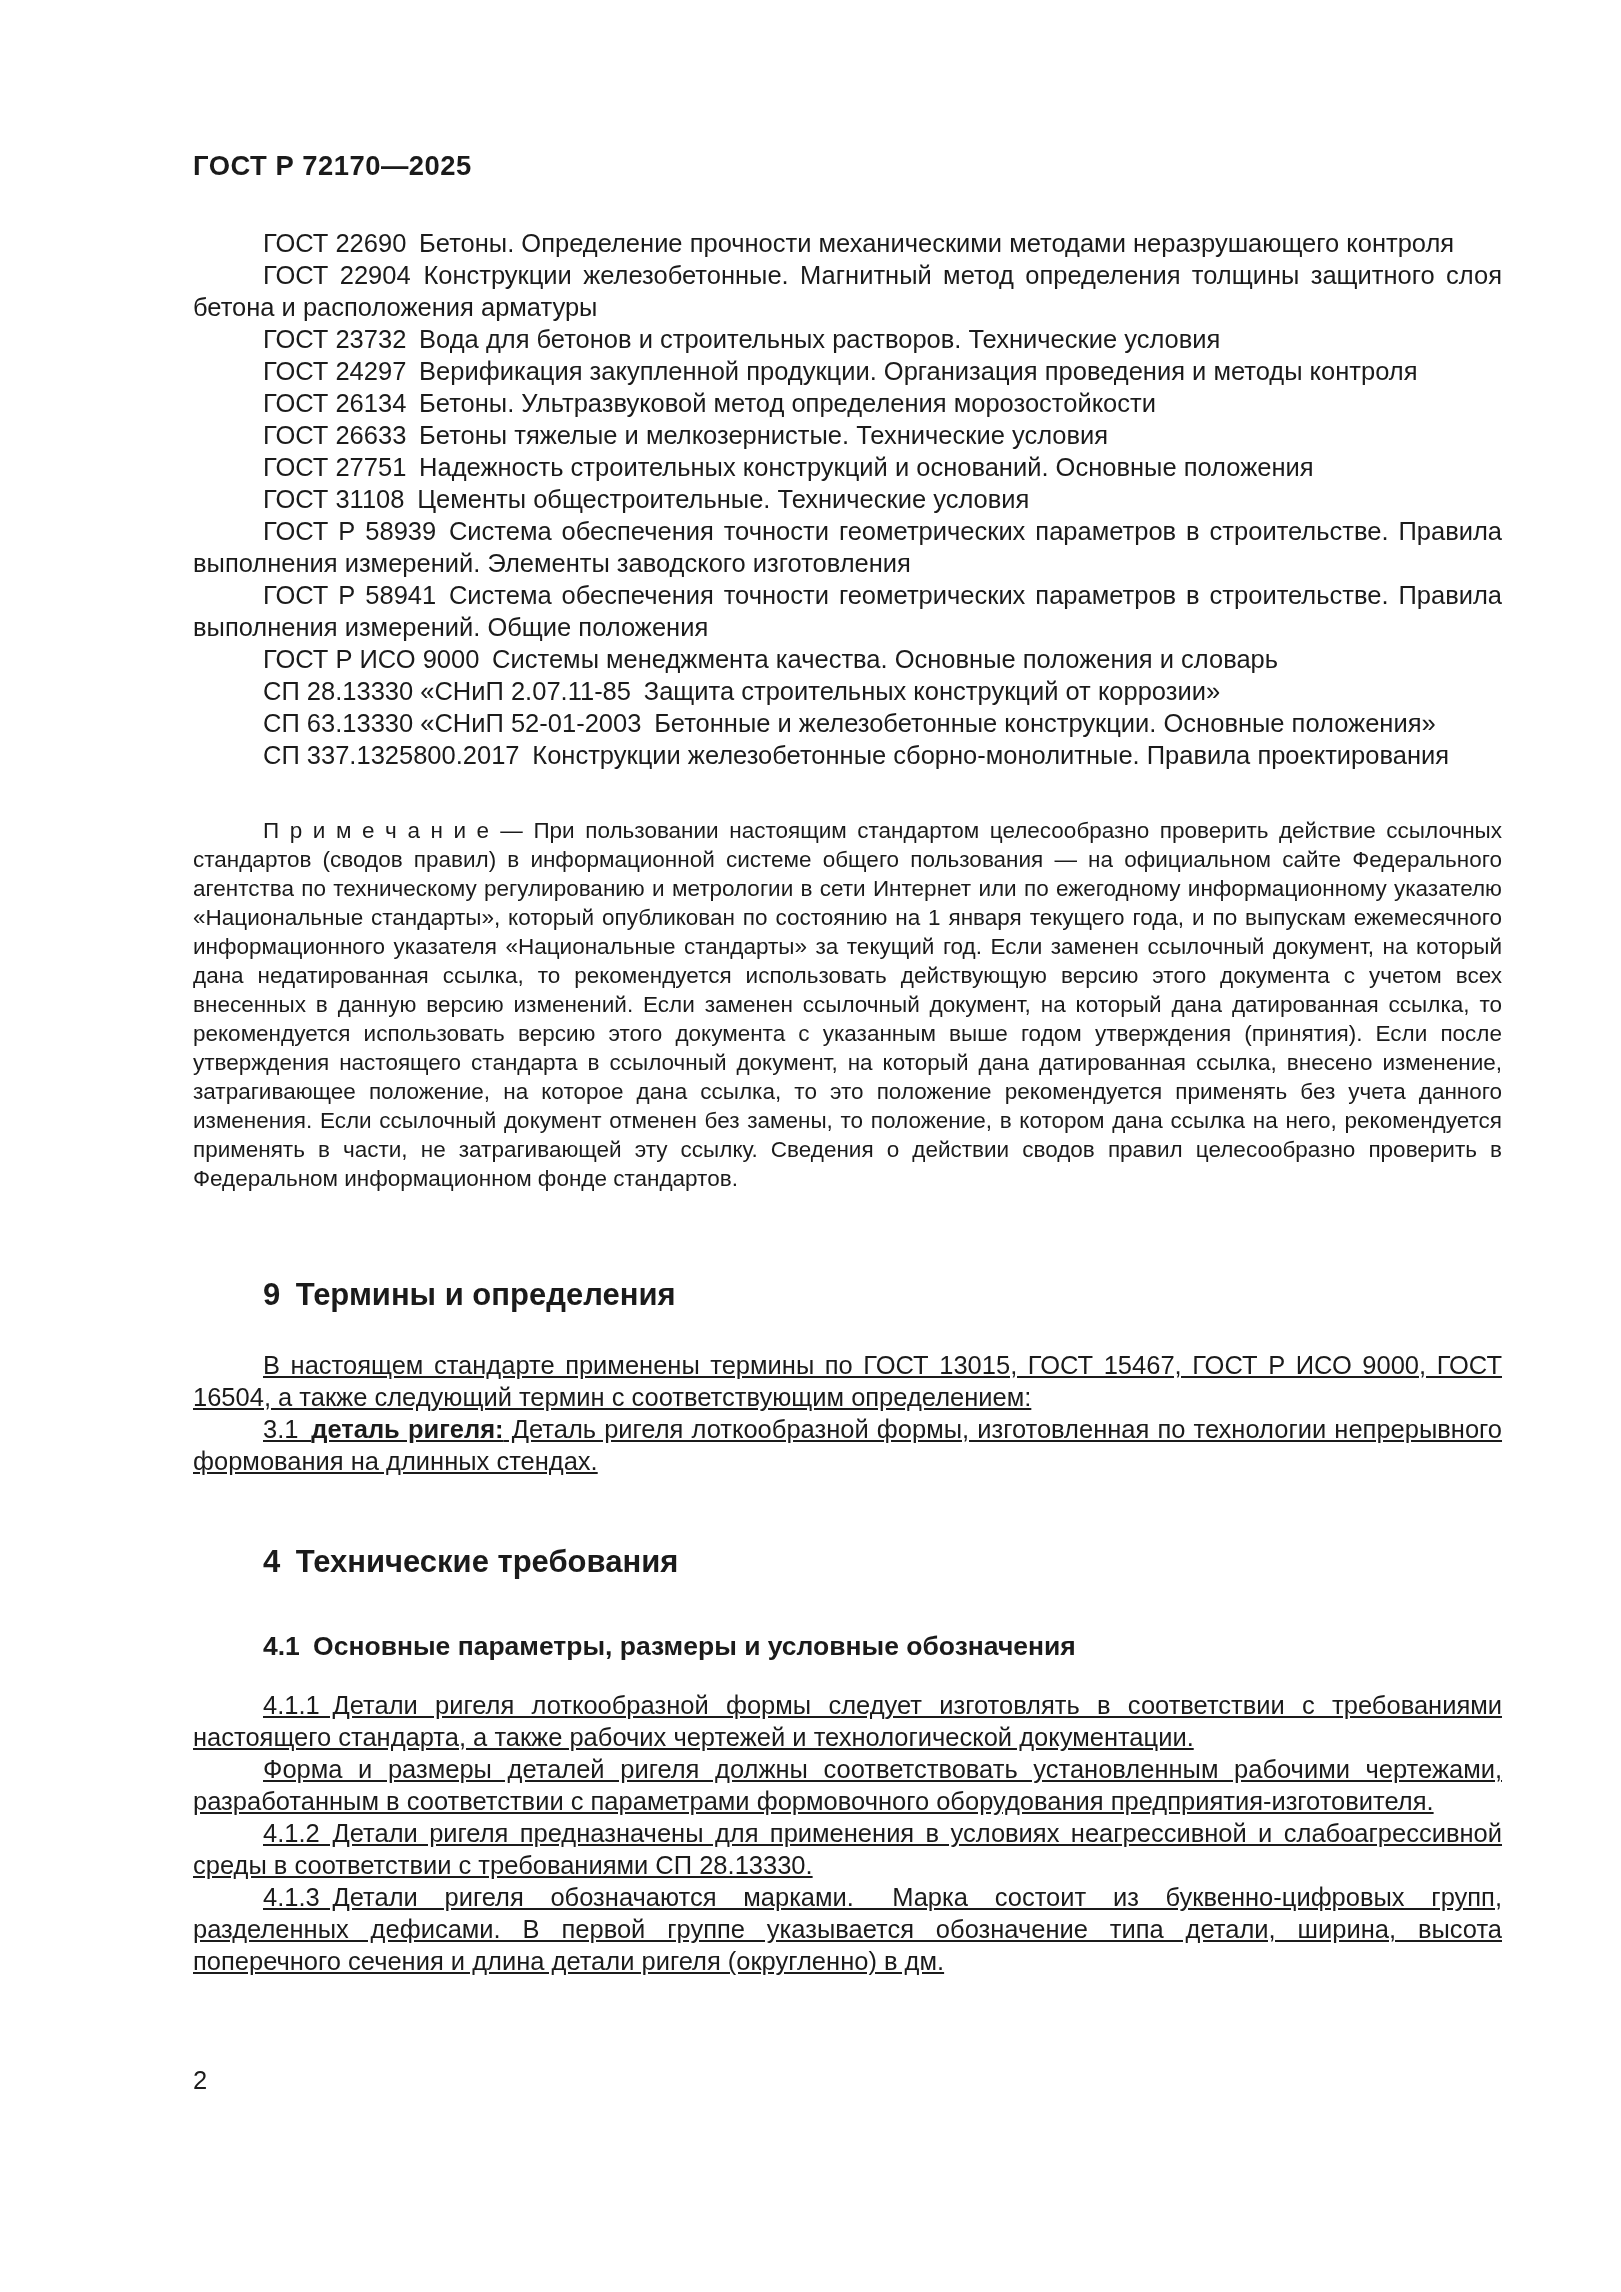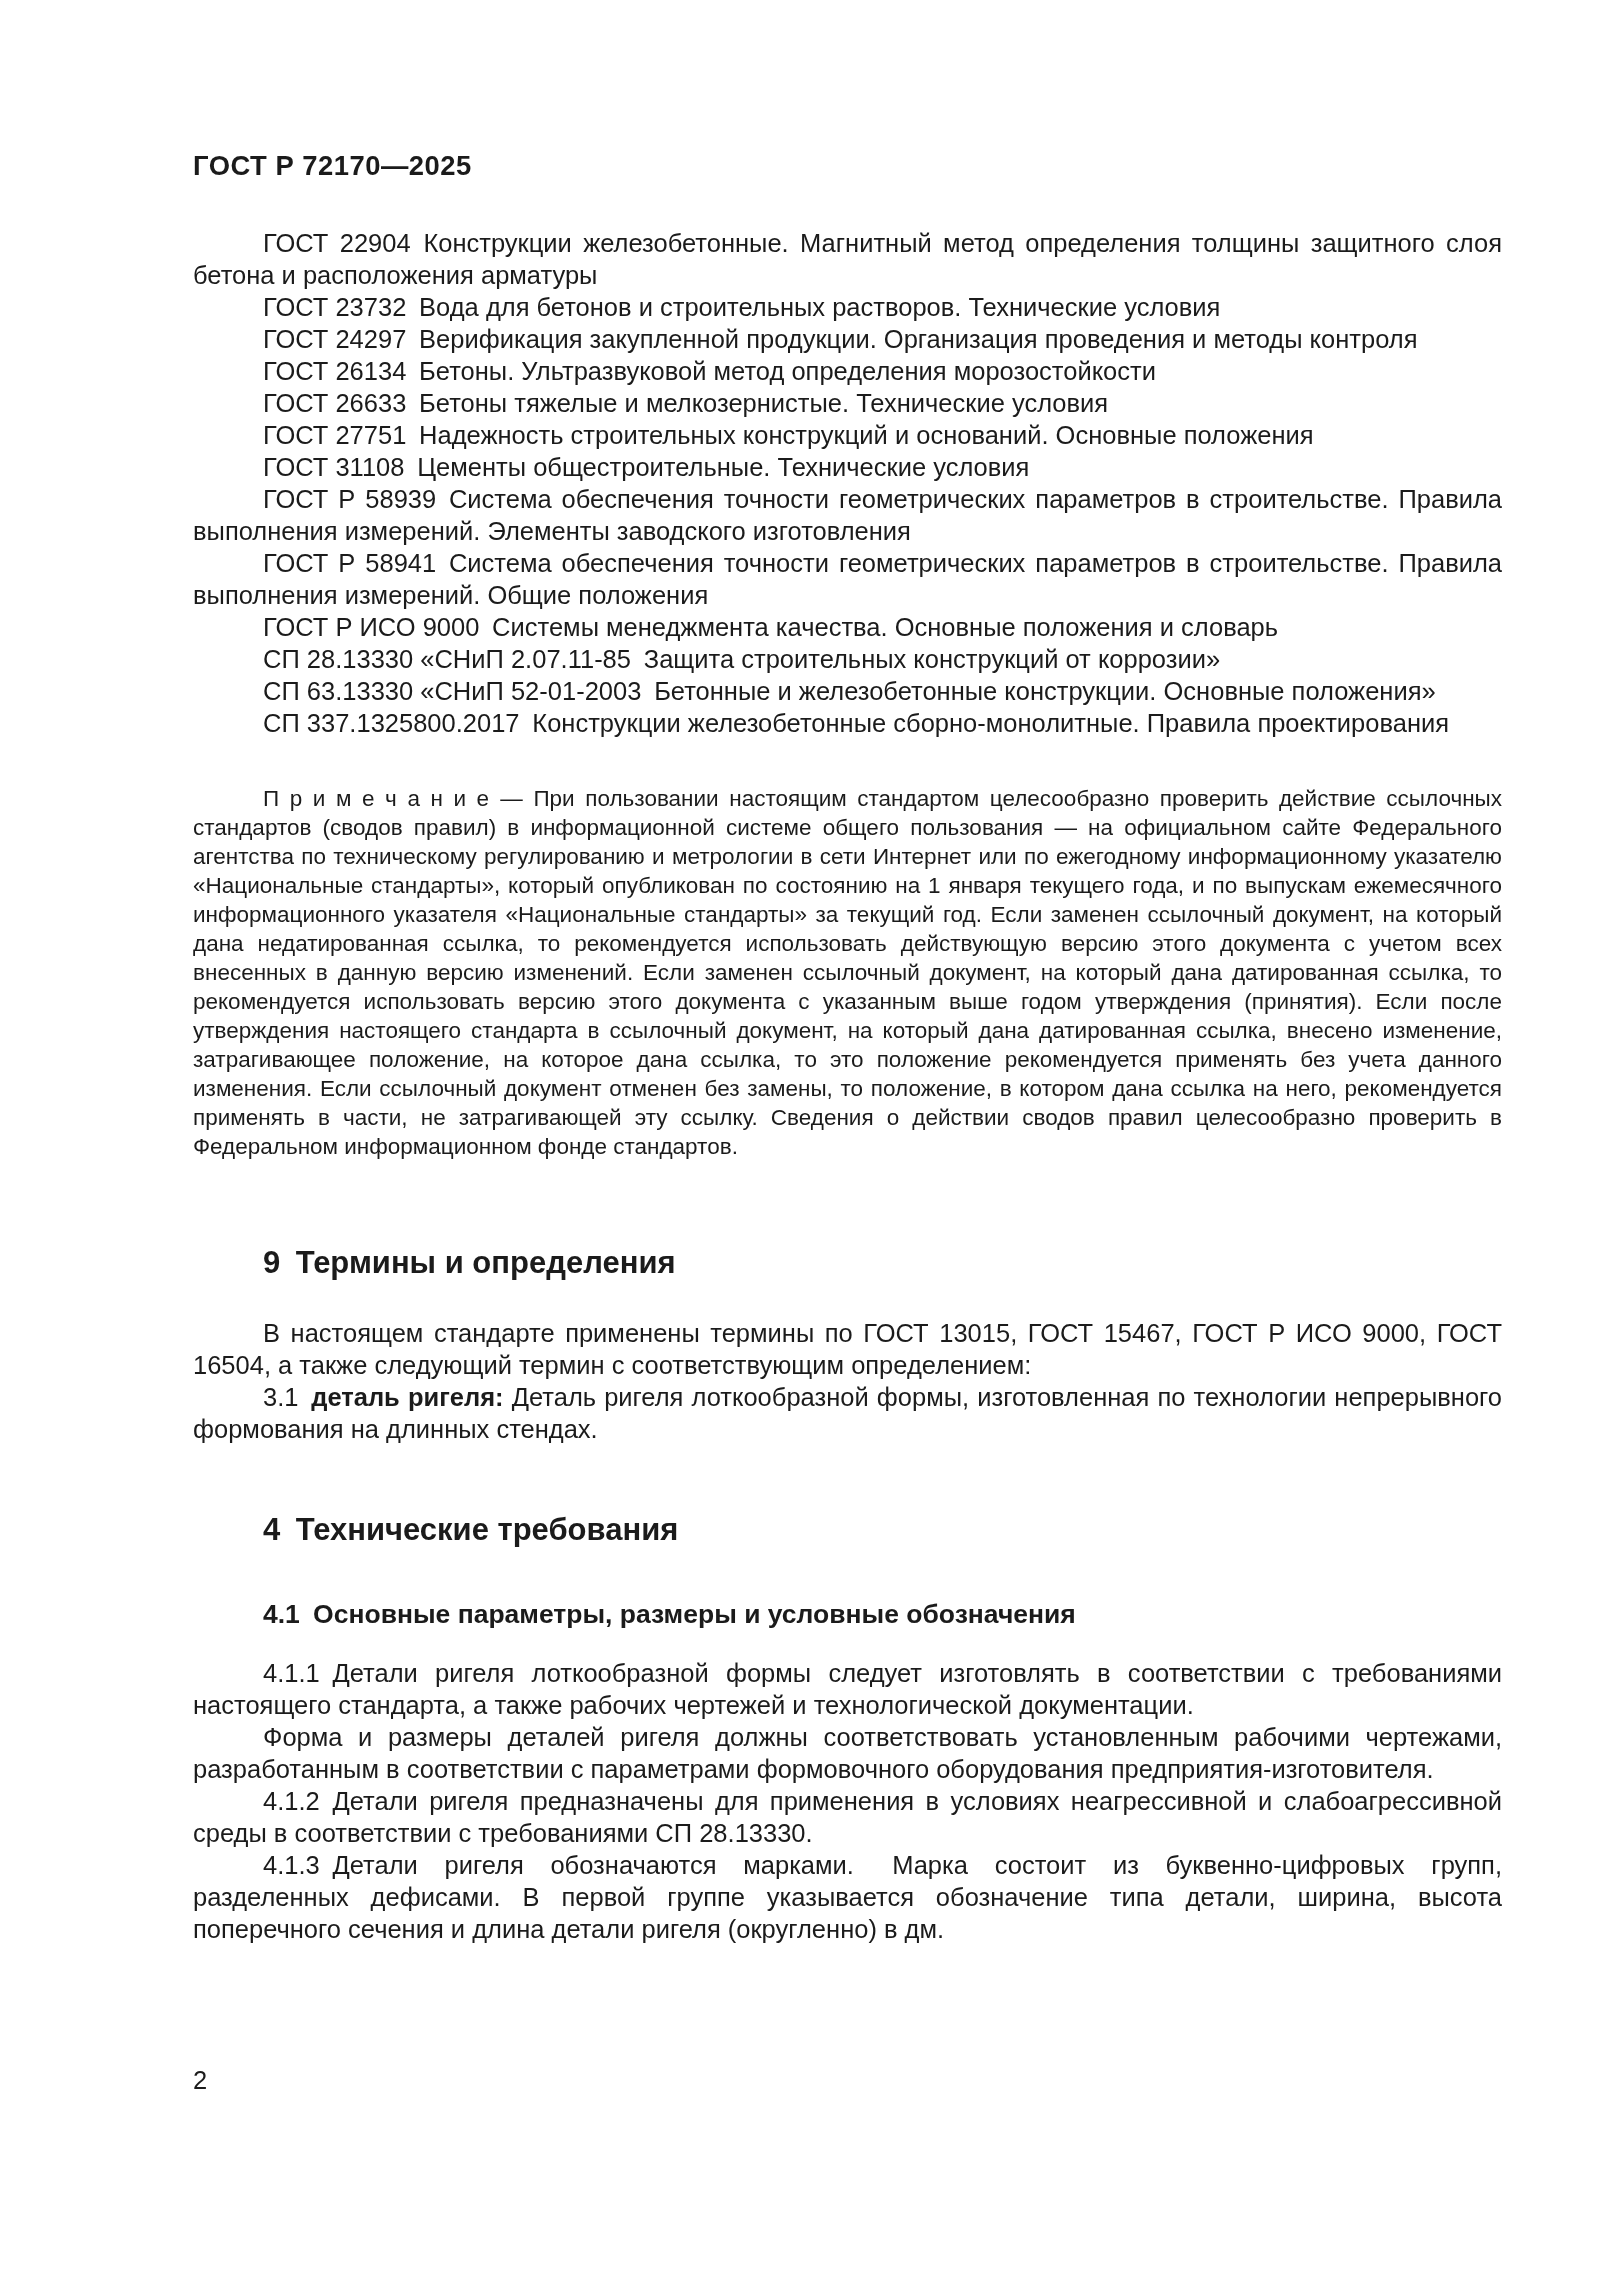--- a/index.html
+++ b/index.html
@@ -51,40 +51,42 @@
     line-height: 32px;
     font-weight: bold;
     margin: 49px 0 0 70px;
   }
   .body-text p {
     margin: 0;
     font-size: 25.5px;
     line-height: 32px;
     text-align: justify;
     text-indent: 70px;
+    text-decoration: underline;
   }
   .body-text p.first-after-heading { margin-top: 35px; }
   .body-text p.first-after-sub { margin-top: 27.4px; }
   .term-bold { font-weight: bold; }
   .page-number {
     position: absolute;
     left: 193px;
     top: 2064px;
     font-size: 25.5px;
     line-height: 32px;
   }
 </style>
 </head>
 <body>
 
 <div class="page">
 
   <div class="doc-header">ГОСТ Р 72170—2025</div>
 
   <div class="refs">
+    <p>ГОСТ 22690 Бетоны. Определение прочности механическими методами неразрушающего контроля</p>
     <p>ГОСТ 22904 Конструкции железобетонные. Магнитный метод определения толщины защитного слоя бетона и расположения арматуры</p>
     <p>ГОСТ 23732 Вода для бетонов и строительных растворов. Технические условия</p>
     <p>ГОСТ 24297 Верификация закупленной продукции. Организация проведения и методы контроля</p>
     <p>ГОСТ 26134 Бетоны. Ультразвуковой метод определения морозостойкости</p>
     <p>ГОСТ 26633 Бетоны тяжелые и мелкозернистые. Технические условия</p>
     <p>ГОСТ 27751 Надежность строительных конструкций и оснований. Основные положения</p>
     <p>ГОСТ 31108 Цементы общестроительные. Технические условия</p>
     <p>ГОСТ Р 58939 Система обеспечения точности геометрических параметров в строительстве. Правила выполнения измерений. Элементы заводского изготовления</p>
     <p>ГОСТ Р 58941 Система обеспечения точности геометрических параметров в строительстве. Правила выполнения измерений. Общие положения</p>
     <p>ГОСТ Р ИСО 9000 Системы менеджмента качества. Основные положения и словарь</p>

